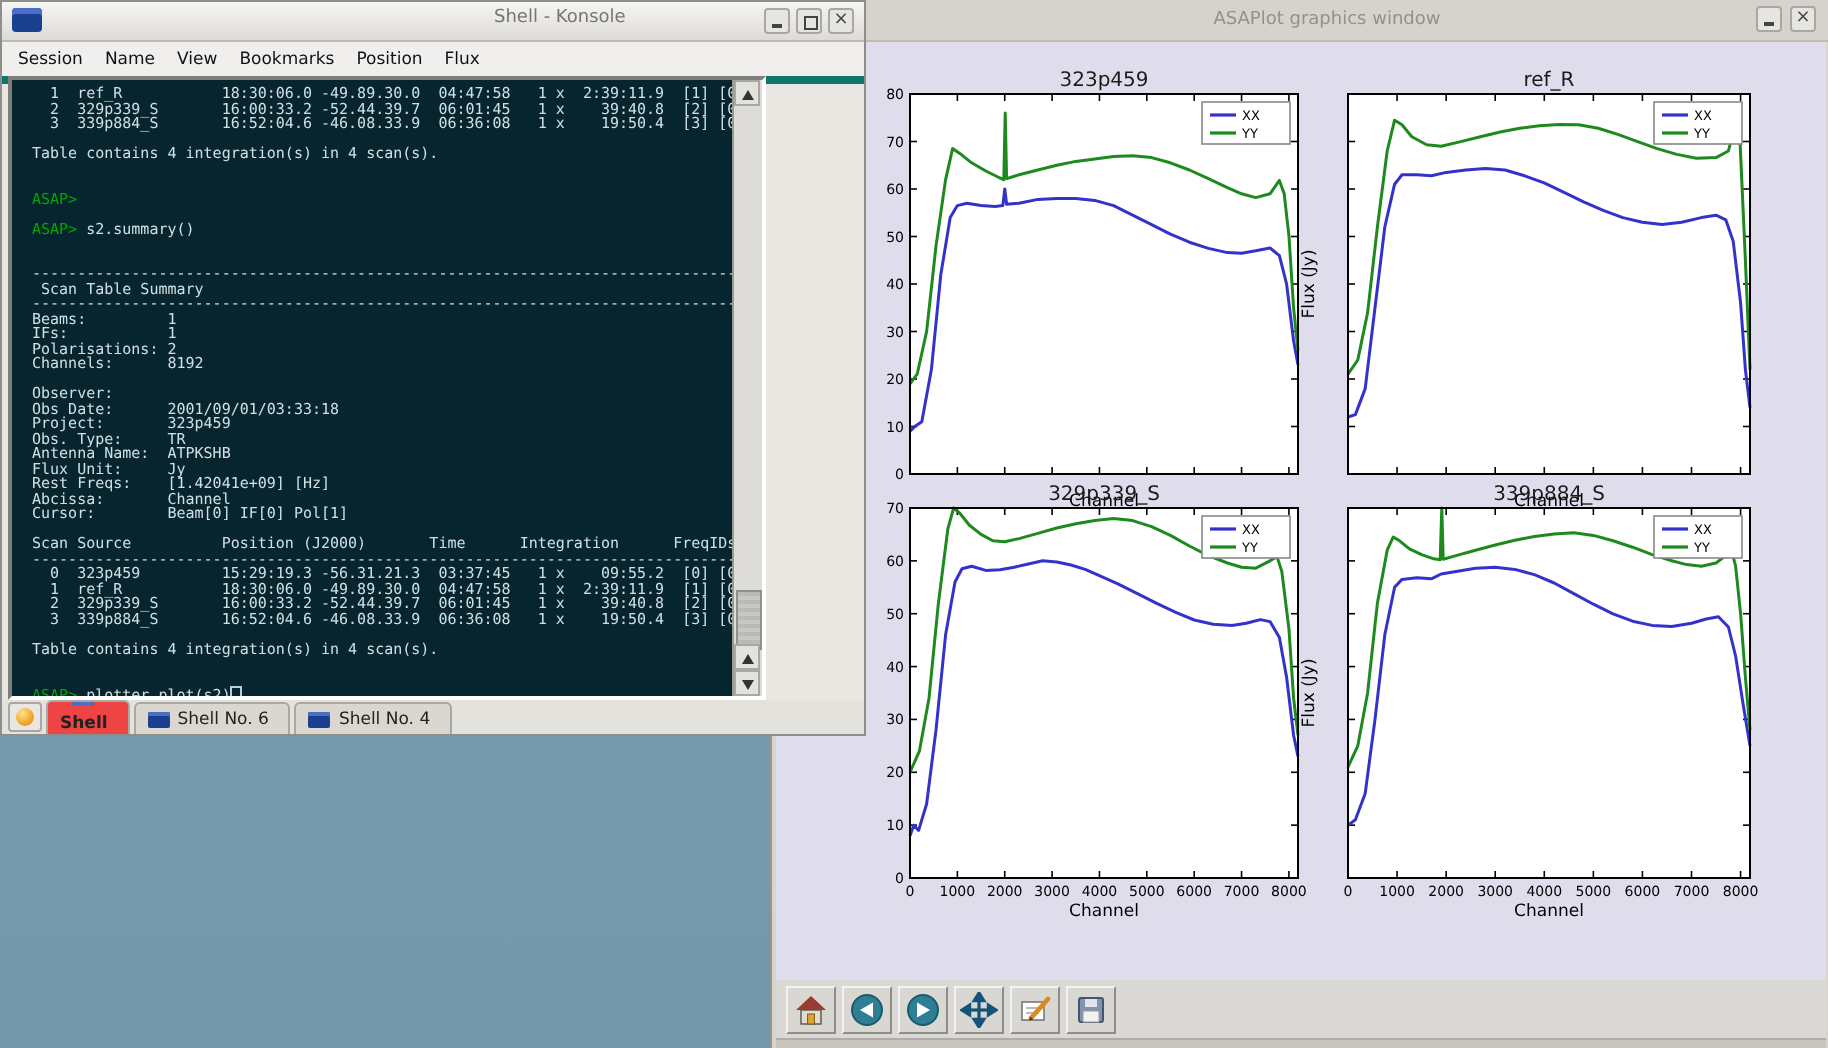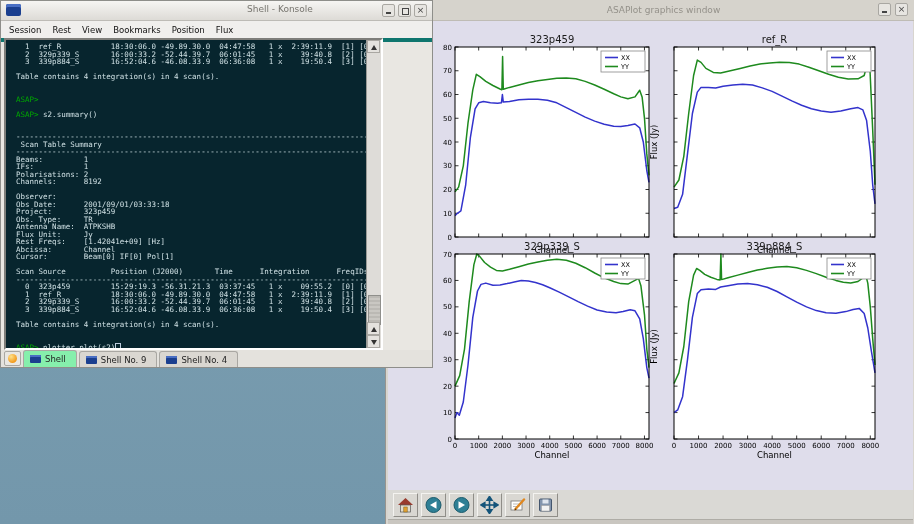--- a/index.html
+++ b/index.html
@@ -47,21 +47,21 @@
   
   .ktabbar{position:absolute;left:0;top:349px;width:100%;height:17px;background:#E4E2DD;
     display:flex;align-items:flex-end;}
   .knewbtn{width:17px;height:15px;margin:0 2px 1px 3px;background:#E9E7E2;border:1px solid #A9A7A2;
     border-radius:2px;position:relative;box-sizing:border-box;}
   .bulb{position:absolute;left:3px;top:2px;width:9px;height:9px;border-radius:50%;
     background:radial-gradient(circle at 35% 30%,#FFE28A,#F29A1D 70%);}
   .ktab{height:16px;padding:0 10px 0 6px;display:flex;align-items:center;gap:4px;
     font-size:8.5px;color:#222;background:#DAD7D1;border:1px solid #A9A7A2;border-bottom:none;
     border-radius:3px 3px 0 0;margin-right:2px;box-sizing:border-box;}
-  .ktab.active{background:#86efac;height:17px;font-weight:normal;}
+  .ktab.active{background:#ef4444;height:17px;font-weight:bold;flex-direction:column;}
   .tabicon{width:11px;height:8px;background:#1B3F8F;border-radius:1px;box-shadow:inset 0 2px 0 #4A6FC4;}
   
   #plotwin{position:absolute;left:385px;top:0;width:529px;height:524px;background:#D8D5CF;
     border-left:1px solid #97948E;box-sizing:border-box;}
   .ptitlebar{position:relative;height:20px;background:#D6D3CC;border-bottom:1px solid #BFBCB5;}
   .xlogo{position:absolute;left:5px;top:1px;font-size:15px;font-weight:bold;color:#111;}
   .ptitle{position:absolute;left:0;right:0;text-align:center;top:5px;font-size:9px;color:#94918A;padding-left:27px;}
   .pfigure{position:absolute;left:2px;top:21px;width:525px;height:469px;background:#DFDDEB;}
   .ptoolbar{position:absolute;left:2px;top:490px;width:525px;height:29px;background:#DAD9D5;
     display:flex;align-items:center;gap:3px;padding-left:5px;box-sizing:border-box;}
@@ -86,21 +86,21 @@
         </span>
       <span class="wbtn" style="right:21px;">
           <span class="gl-max"></span>
         </span>
       <span class="wbtn" style="right:5px;">
           <span class="glyph">×</span>
         </span>
     </div>
     <div class="kmenubar" id="kmenubar">
         <span class="kmenu">Session</span>
-        <span class="kmenu">Rest</span>
+        <span class="kmenu">Name</span>
         <span class="kmenu">View</span>
         <span class="kmenu">Bookmarks</span>
         <span class="kmenu">Position</span>
         <span class="kmenu">Flux</span>
       </div>
     <div class="ktermframe">
       <div class="kterm" id="kterm"><div class="tline"><span>  1  ref_R           18:30:06.0 -49.89.30.0  04:47:58   1 x  2:39:11.9  [1] [0]</span></div><div class="tline"><span>  2  329p339_S       16:00:33.2 -52.44.39.7  06:01:45   1 x    39:40.8  [2] [0]</span></div><div class="tline"><span>  3  339p884_S       16:52:04.6 -46.08.33.9  06:36:08   1 x    19:50.4  [3] [0]</span></div><div class="tline"><span>&nbsp;</span></div><div class="tline"><span>Table contains 4 integration(s) in 4 scan(s).</span></div><div class="tline"><span>&nbsp;</span></div><div class="tline"><span>&nbsp;</span></div><div class="tline"><span class="green">ASAP&gt;</span><span></span></div><div class="tline"><span>&nbsp;</span></div><div class="tline"><span class="green">ASAP&gt;</span><span> s2.summary()</span></div><div class="tline"><span>&nbsp;</span></div><div class="tline"><span>&nbsp;</span></div><div class="tline"><span>------------------------------------------------------------------------------</span></div><div class="tline"><span> Scan Table Summary</span></div><div class="tline"><span>------------------------------------------------------------------------------</span></div><div class="tline"><span>Beams:         1</span></div><div class="tline"><span>IFs:           1</span></div><div class="tline"><span>Polarisations: 2</span></div><div class="tline"><span>Channels:      8192</span></div><div class="tline"><span>&nbsp;</span></div><div class="tline"><span>Observer:</span></div><div class="tline"><span>Obs Date:      2001/09/01/03:33:18</span></div><div class="tline"><span>Project:       323p459</span></div><div class="tline"><span>Obs. Type:     TR</span></div><div class="tline"><span>Antenna Name:  ATPKSHB</span></div><div class="tline"><span>Flux Unit:     Jy</span></div><div class="tline"><span>Rest Freqs:    [1.42041e+09] [Hz]</span></div><div class="tline"><span>Abcissa:       Channel</span></div><div class="tline"><span>Cursor:        Beam[0] IF[0] Pol[1]</span></div><div class="tline"><span>&nbsp;</span></div><div class="tline"><span>Scan Source          Position (J2000)       Time      Integration      FreqIDs</span></div><div class="tline"><span>------------------------------------------------------------------------------</span></div><div class="tline"><span>  0  323p459         15:29:19.3 -56.31.21.3  03:37:45   1 x    09:55.2  [0] [0]</span></div><div class="tline"><span>  1  ref_R           18:30:06.0 -49.89.30.0  04:47:58   1 x  2:39:11.9  [1] [0]</span></div><div class="tline"><span>  2  329p339_S       16:00:33.2 -52.44.39.7  06:01:45   1 x    39:40.8  [2] [0]</span></div><div class="tline"><span>  3  339p884_S       16:52:04.6 -46.08.33.9  06:36:08   1 x    19:50.4  [3] [0]</span></div><div class="tline"><span>&nbsp;</span></div><div class="tline"><span>Table contains 4 integration(s) in 4 scan(s).</span></div><div class="tline"><span>&nbsp;</span></div><div class="tline"><span>&nbsp;</span></div><div class="tline"><span class="green">ASAP&gt;</span><span> plotter.plot(s2)</span><span class="cursor"></span></div></div>
       <div class="kscroll">
         <div class="sbtn top">
             <i class="tri-up"></i>
@@ -118,21 +118,21 @@
       <div class="knewbtn">
         <span class="bulb"></span>
       </div>
       <div id="ktabs" style="display:flex;align-items:flex-end;">
           <div class="ktab active">
             <span class="tabicon"></span>
             <span>Shell</span>
           </div>
           <div class="ktab">
             <span class="tabicon"></span>
-            <span>Shell No. 9</span>
+            <span>Shell No. 6</span>
           </div>
           <div class="ktab">
             <span class="tabicon"></span>
             <span>Shell No. 4</span>
           </div>
         </div>
     </div>
   </div>
 
   <div id="plotwin">

